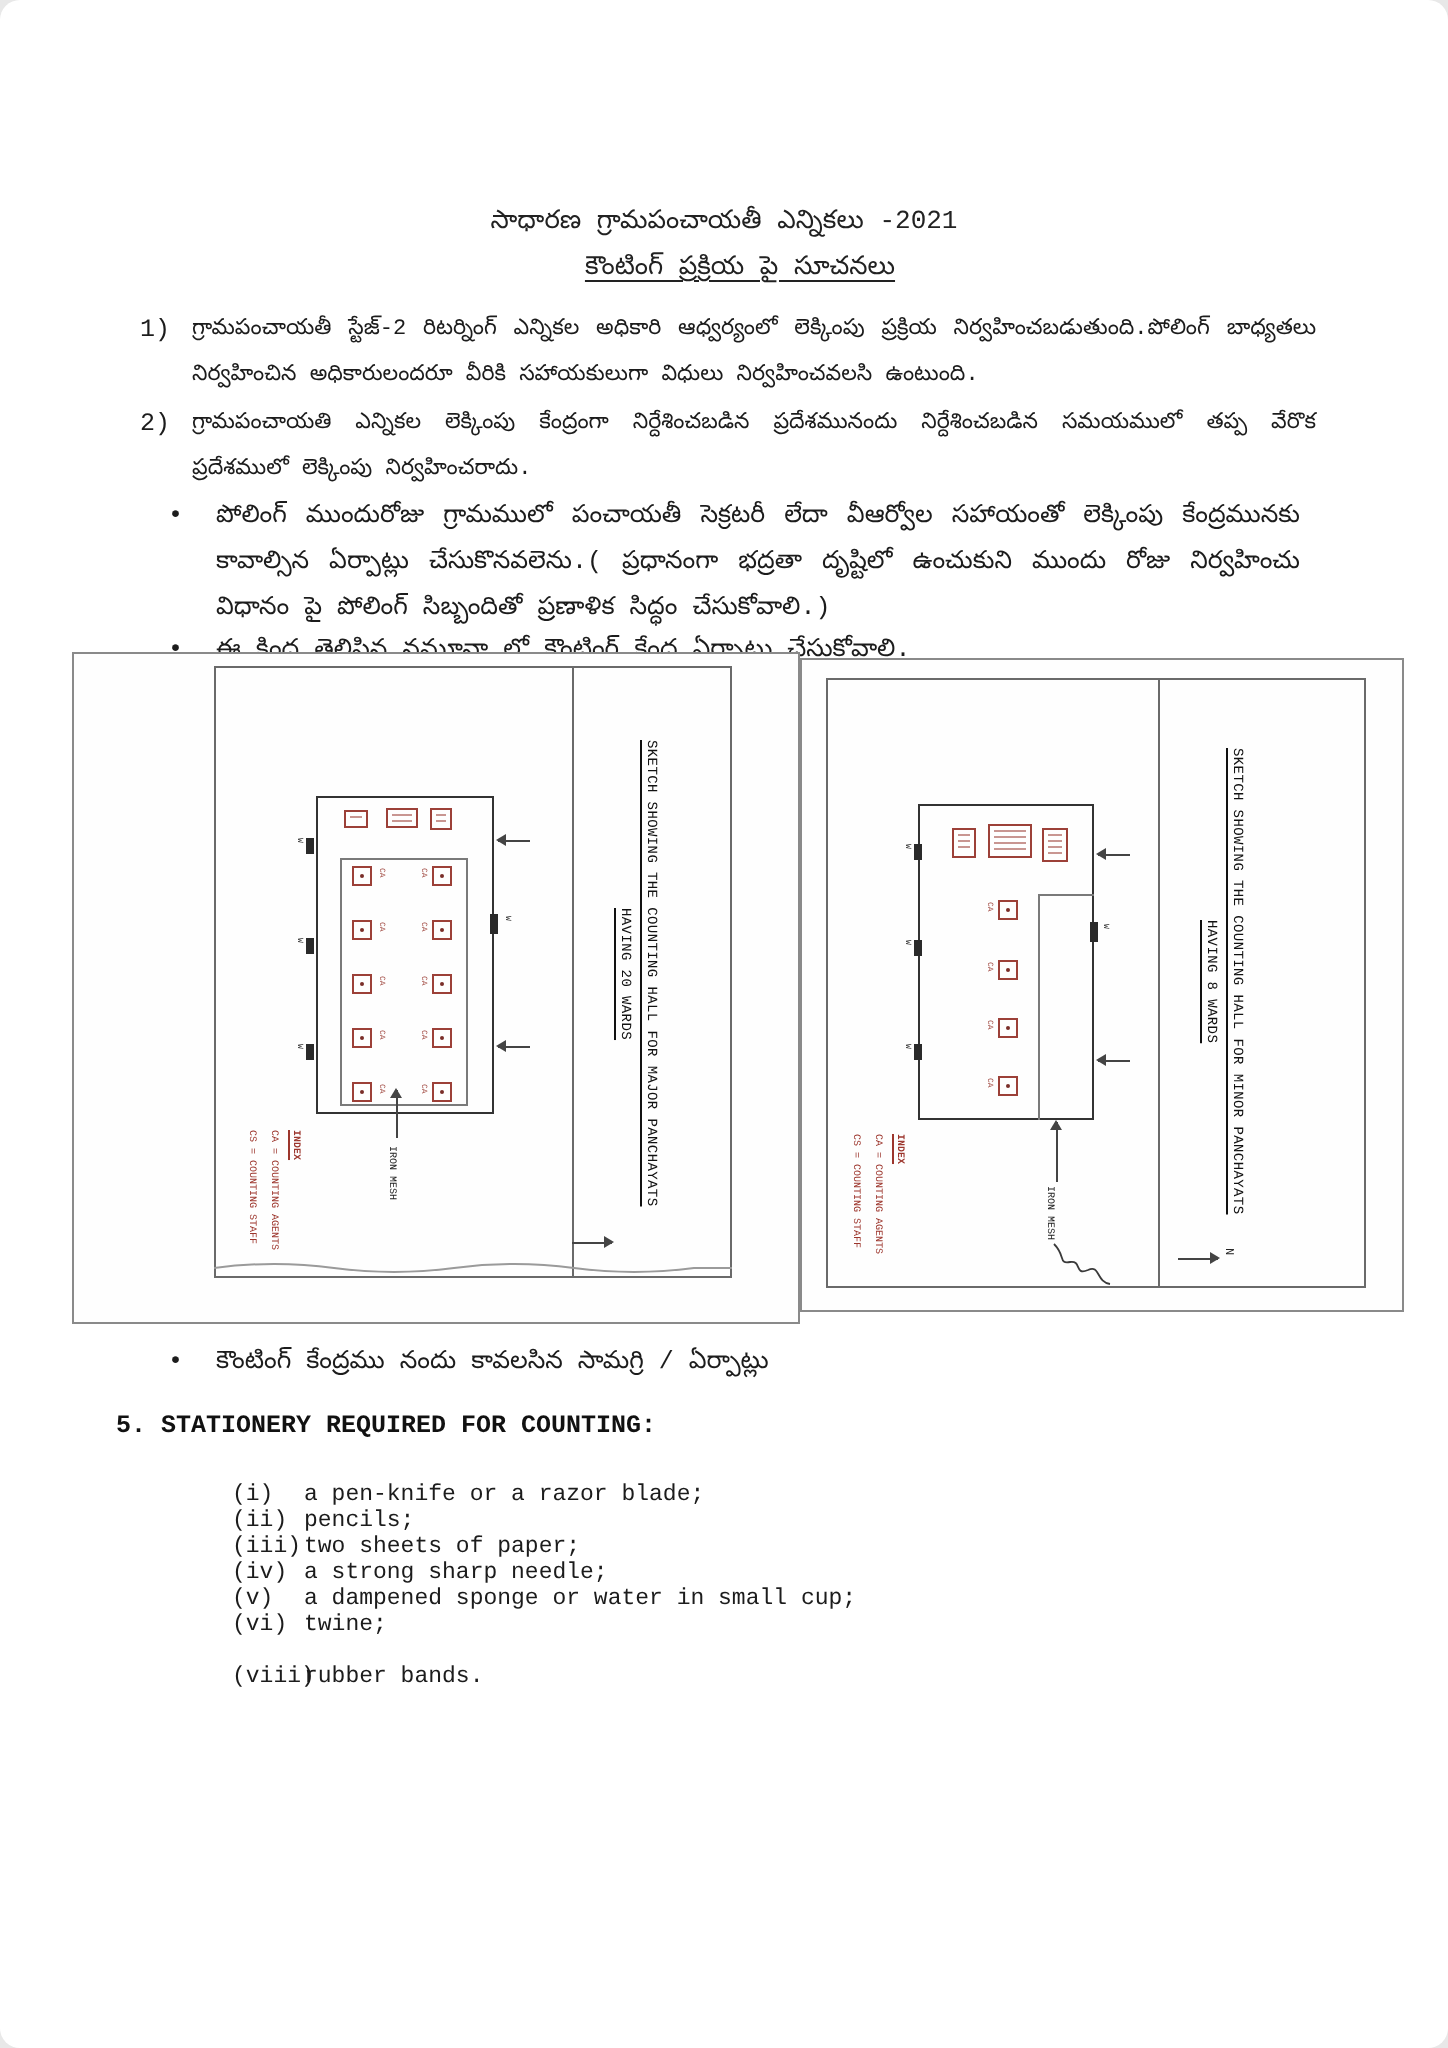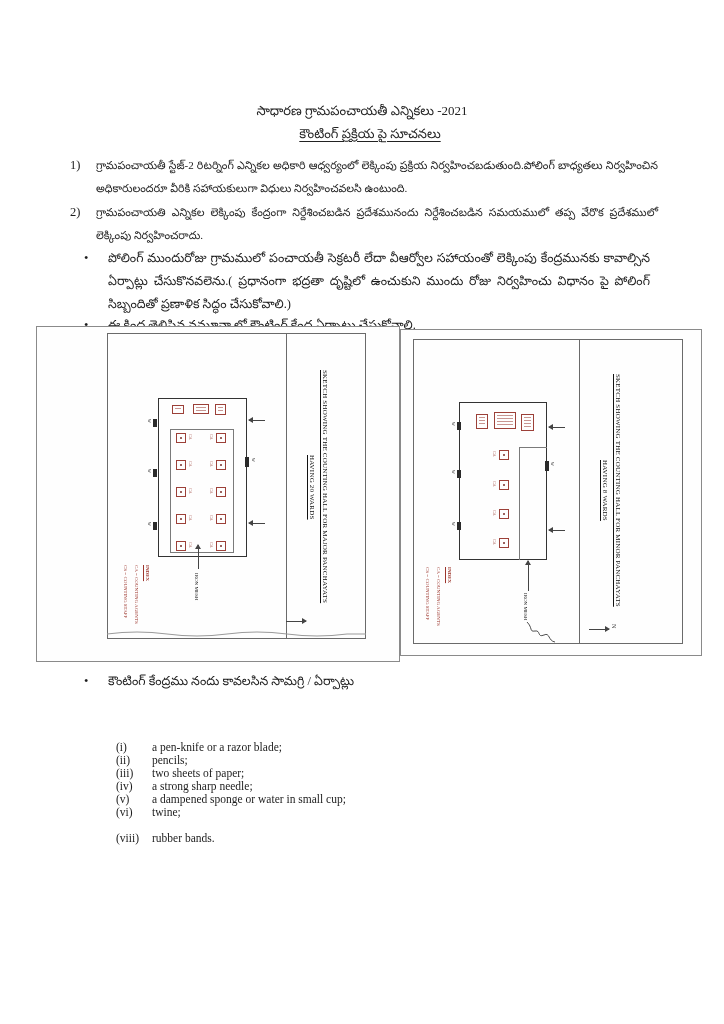--- a/index.html
+++ b/index.html
@@ -1,19 +1,19 @@
 <!DOCTYPE html>
 <html><head>
 <meta charset="utf-8">
 <style>
   * { margin:0; padding:0; box-sizing:border-box; }
   html,body { background:#e8e8e8; }
   .page {
     position:relative; width:724px; height:1024px; background:#ffffff;
-    font-family:Liberation Serif, serif; color:#1c1c1c; overflow:hidden;
+    font-family:Liberation Mono, monospace; color:#1c1c1c; overflow:hidden;border-radius:10px;
   }
   .t1,.t2 { position:absolute; width:100%; text-align:center; font-size:13px; color:#222; }
   .t2 span { text-decoration:underline; text-underline-offset:3px;margin-left:16px; }
   .row { position:absolute; left:70px; width:588px; display:flex; }
   .row .mk { width:26px; flex:0 0 26px; font-size:12.5px; line-height:23px; }
   .row .tx { flex:1; font-size:11px; line-height:23px; text-align:justify; }
   .brow { position:absolute; left:84px; width:566px; display:flex; }
   .brow .mk { width:24px; flex:0 0 24px; font-size:12.5px; line-height:23px; }
   .brow .tx { flex:1; font-size:12.5px; line-height:23px; text-align:justify; }
 
@@ -177,20 +177,21 @@
     </div>
     <div class="arrR" style="left:188px;top:299px;width:20px"></div>
     <span class="vn" style="left:210px;top:294px">N</span>
   </div>
 
   <div class="brow" style="top:670px">
     <span class="mk">•</span>
     <span class="tx" style="text-align:left">కౌంటింగ్ కేంద్రము నందు కావలసిన సామగ్రి / ఏర్పాట్లు</span>
   </div>
 
+  <div class="sthead" style="top:706px">5. STATIONERY REQUIRED FOR COUNTING:</div>
 
   <div class="stitem" style="top:741px">
     <span class="rn">(i)</span>
     <span>a pen-knife or a razor blade;</span>
   </div>
   <div class="stitem" style="top:754px">
     <span class="rn">(ii)</span>
     <span>pencils;</span>
   </div>
   <div class="stitem" style="top:767px">

